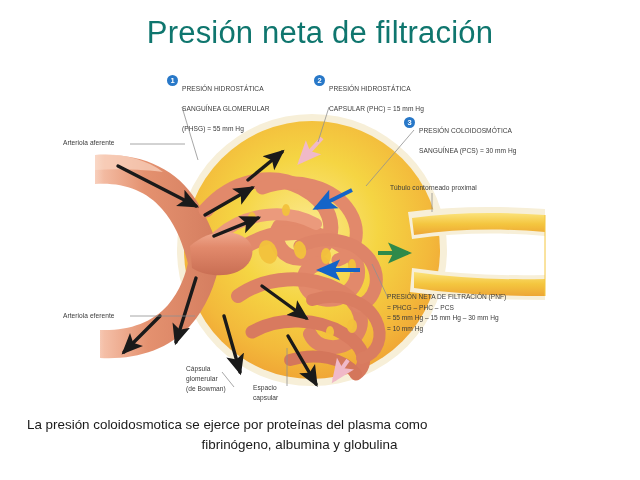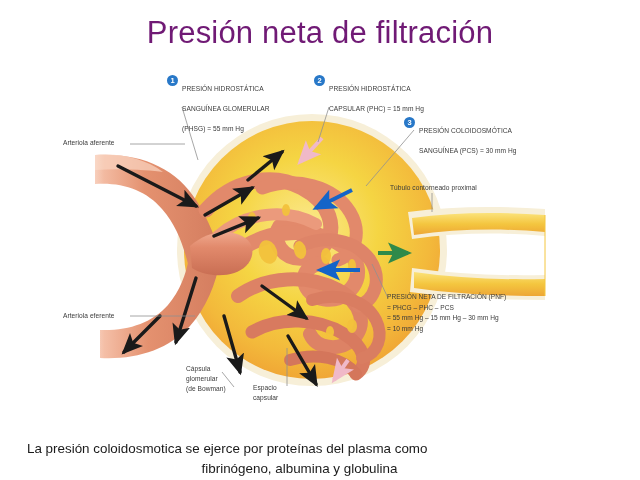--- a/index.html
+++ b/index.html
@@ -21,21 +21,21 @@
 
   
   #title {
     position: absolute;
     left: 0;
     top: 16px;
     width: 640px;
     text-align: center;
     font-size: 31px;
     font-weight: 400;
-    color: #701a75;
+    color: #0f766e;
     letter-spacing: 0.2px;
     line-height: 1.1;
   }
 
   
   #art {
     position: absolute;
     left: 0;
     top: 60px;
     width: 640px;
@@ -103,21 +103,21 @@
     font-size: 6.6px;
     line-height: 1.62;
     color: #3a3a3a;
   }
   #pnf-block .ln { display: block; }
 
   
   #caption {
     position: absolute;
     left: 27px;
-    top: 439px;
+    top: 415px;
     width: 545px;
     font-size: 13.4px;
     line-height: 1.48;
     color: #1a1a1a;
     text-align: justify;
     text-justify: inter-word;
   }
   #caption .l2 { text-align: center; }
 </style>
 </head>

